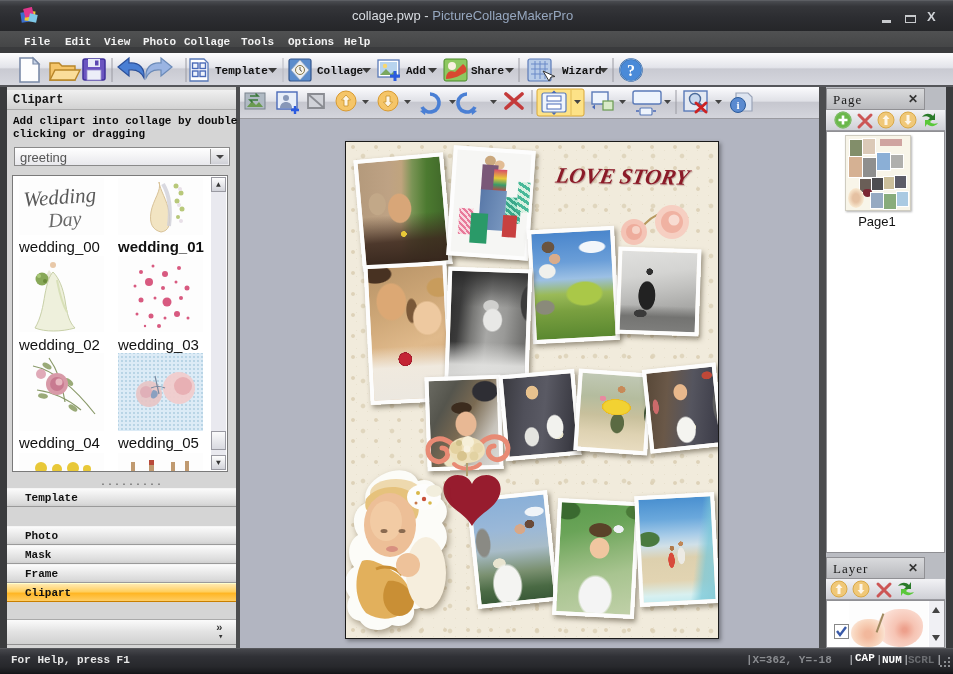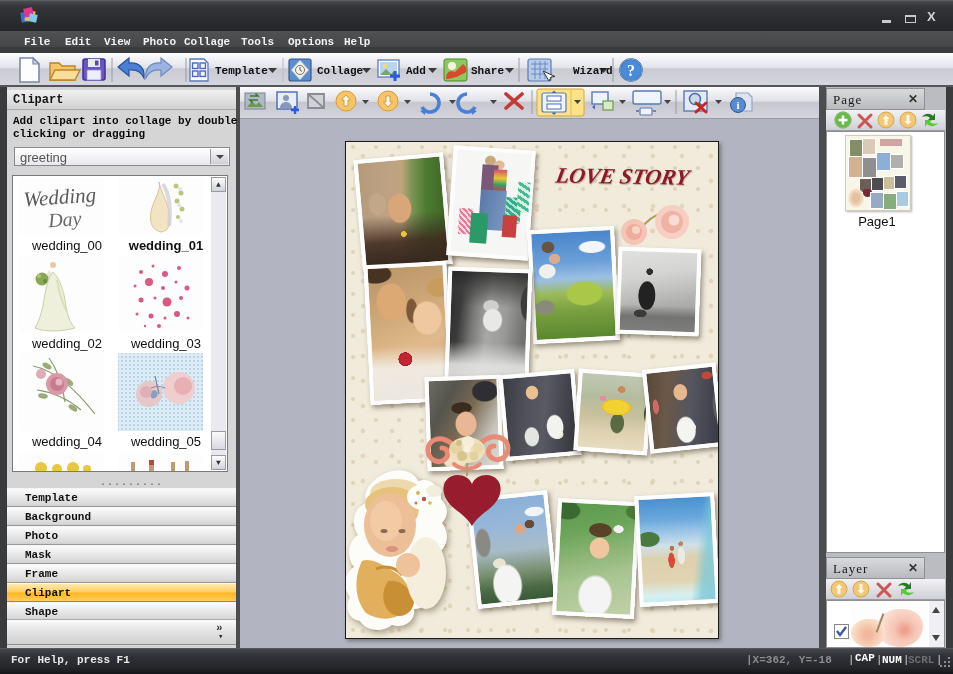--- a/index.html
+++ b/index.html
@@ -28,21 +28,21 @@
 #statusbar{left:0;top:648px;width:953px;height:26px;background:linear-gradient(#46474c 0%,#303136 30%,#27282c 70%,#1a1b1e 93%,#111215 100%);border-top:1px solid #55565a;box-sizing:border-box;color:#e8e8e8;font-size:11px;font-weight:bold;}
 
 #cliphdr{left:7px;top:90px;width:229px;height:20px;background:linear-gradient(#f0f0f0,#d2d2d2);border-bottom:1px solid #aaa;box-sizing:border-box;}
 .paneltext{font-size:12px;font-weight:bold;color:#151515;}
 #clipdesc{left:13px;top:115px;width:226px;font-size:11px;font-weight:bold;color:#0a0a0a;line-height:13px;}
 #dropdown{left:14px;top:147px;width:216px;height:19px;background:linear-gradient(#fff,#e8e8ec);border:1px solid #8a8a8a;box-sizing:border-box;}
 #dropdown .txt{position:absolute;left:5px;top:2px;font-family:"Liberation Sans",sans-serif;font-size:13px;color:#555;font-weight:normal;}
 #dropbtn{position:absolute;right:1px;top:1px;width:17px;height:15px;background:linear-gradient(#f8f8f8,#cfd0d6);border-left:1px solid #999;}
 #dropbtn:after{content:"";position:absolute;left:5px;top:6px;border-left:4px solid transparent;border-right:4px solid transparent;border-top:4px solid #444;}
 #thumblist{left:12px;top:175px;width:216px;height:297px;background:#fff;border:1px solid #7a7a7a;box-sizing:border-box;overflow:hidden;}
-.thumblabel{position:absolute;font-family:"Liberation Sans",sans-serif;font-size:13px;color:#111;width:96px;text-align:center;}
+.thumblabel{position:absolute;font-family:"Liberation Sans",sans-serif;font-size:15px;color:#111;width:96px;}
 #vscroll{position:absolute;right:1px;top:1px;width:15px;height:293px;background:#e9e9ef;}
 .scrollbtn{position:absolute;left:0;width:15px;height:15px;background:linear-gradient(#fdfdfd,#d2d3da);border:1px solid #9a9aa2;box-sizing:border-box;font-size:8px;text-align:center;line-height:13px;color:#333;}
 
 .stackbtn{left:7px;width:229px;height:19px;background:linear-gradient(#fbfbfb,#dadada 85%,#cfcfcf);border-top:1px solid #f5f5f5;border-bottom:1px solid #9a9a9a;box-sizing:border-box;}
 .stackbtn .t{position:absolute;left:18px;top:3px;font-size:11px;font-weight:bold;color:#111;}
 #btn-clipart{background:linear-gradient(#ffe9b0 0%,#ffcf5e 45%,#ffb624 55%,#ffcd62 100%);border-top:1px solid #ffc; border-bottom:1px solid #c87f00;}
 
 #tb2{left:240px;top:87px;width:579px;height:32px;background:linear-gradient(#fbfbfd 0%,#e0e1e7 45%,#c6c7cf 50%,#d4d5dc 100%);border-bottom:1px solid #9a9aa0;box-sizing:border-box;}
 #pagelabel{left:240px;top:119px;width:579px;height:20px;background:#d5d3cb;border-bottom:1px solid #b0aea6;box-sizing:border-box;font-size:10px;color:#111;font-weight:bold;text-align:center;}
 #pagelabel span{position:relative;top:3px;}
@@ -66,20 +66,21 @@
 <body>
 <div id="win">
 
   <div id="titlebar" class="abs"></div>
   <svg class="abs" style="left:20px;top:7px" width="18" height="18" viewBox="0 0 18 18">
     <rect x="1" y="5" width="10" height="10" fill="#3a6ecd" transform="rotate(-8 6 10)"></rect>
     <rect x="5" y="4" width="10" height="10" fill="#f0c832" transform="rotate(6 10 9)"></rect>
     <rect x="4" y="1" width="9" height="9" fill="#e0368c" transform="rotate(-14 8 5)"></rect>
     <rect x="9" y="7" width="8" height="8" fill="#7ec8e8" transform="rotate(12 13 11)"></rect>
   </svg>
+  <div id="title" class="abs">collage.pwp - <span class="blue">PictureCollageMakerPro</span></div>
   <div class="abs" style="left:882px;top:20px;width:9px;height:3px;background:#c8cacd;"></div>
   <div class="abs" style="left:905px;top:15px;width:11px;height:8px;border:1px solid #c8cacd;border-top-width:2px;box-sizing:border-box;"></div>
   <div class="abs" style="left:927px;top:9px;font-family:'Liberation Sans',sans-serif;font-size:13px;font-weight:bold;color:#cfd2d6;">X</div>
 
   <div id="menubar" class="abs">
     <span style="left:24px">File</span>
       <span style="left:65px">Edit</span>
       <span style="left:104px">View</span>
     <span style="left:143px">Photo</span>
       <span style="left:184px">Collage</span>
@@ -150,21 +151,21 @@
 
     <circle cx="631" cy="17" r="11" fill="#4a8ad8" stroke="#2a5a9a" stroke-width="1.5"></circle>
     <circle cx="631" cy="17" r="11" fill="none" stroke="#9ac4f0" stroke-width="1" opacity="0.7"></circle>
     <text x="631" y="23" font-family="Liberation Serif,serif" font-size="16" font-weight="bold" fill="#fff" text-anchor="middle">?</text>
   </svg>
   <div class="tbtext" style="left:215px;">Template</div>
     <div class="tbarrow" style="left:268px;"></div>
   <div class="tbtext" style="left:317px;">Collage</div>
   <div class="tbtext" style="left:406px;">Add</div>
   <div class="tbtext" style="left:471px;">Share</div>
-  <div class="tbtext" style="left:549px;padding-left:24px;">Wizard</div>
+  <div class="tbtext" style="left:538px;padding-left:24px;">Wizard</div>
 
   <div id="leftborder" class="abs"></div>
   <div id="leftpanel" class="abs"></div>
   <div id="lsplit" class="abs"></div>
   <div id="canvaszone" class="abs"></div>
   <div id="tb2" class="abs"></div>
   <svg class="abs" style="left:240px;top:87px" width="585" height="32" viewBox="0 0 585 32">
 
     <rect x="5" y="6" width="20" height="16" fill="#b0bac4" stroke="#7a848e" stroke-width="1"></rect>
     <path d="M7 20 l5 -6 l4 4 l3 -3 l4 5 z" fill="#6a9a50"></path>
@@ -518,37 +519,31 @@
     <div id="vscroll">
       <div class="scrollbtn" style="top:0;">▲</div>
       <div class="scrollbtn" style="bottom:0;">▼</div>
       <div style="position:absolute;left:0;top:254px;width:15px;height:19px;background:linear-gradient(#fafafa,#d8d9e0);border:1px solid #9a9aa2;box-sizing:border-box;"></div>
     </div>
   </div>
 
   <div class="abs stackbtn" style="top:488px">
       <span class="t">Template</span>
     </div>
-  <div class="abs stackbtn" style="top:507px">
-      <span class="t">Background</span>
-    </div>
   <div class="abs stackbtn" style="top:526px">
       <span class="t">Photo</span>
     </div>
   <div class="abs stackbtn" style="top:564px">
       <span class="t">Frame</span>
     </div>
   <div class="abs stackbtn" style="top:545px">
       <span class="t">Mask</span>
     </div>
   <div class="abs stackbtn" id="btn-clipart" style="top:583px">
       <span class="t">Clipart</span>
-    </div>
-  <div class="abs stackbtn" style="top:602px">
-      <span class="t">Shape</span>
     </div>
   <div class="abs" style="left:100px;top:477px;width:80px;height:6px;color:#555;font-size:10px;letter-spacing:1px;">.........</div>
   <div class="abs" style="left:7px;top:619px;width:229px;height:26px;background:linear-gradient(#fbfbfb,#e2e2e2 50%,#d0d0d0 100%);border-top:1px solid #aaa;border-bottom:1px solid #909090;box-sizing:border-box;"></div>
   <div class="abs" style="left:216px;top:622px;font-size:11px;color:#333;font-weight:bold;">»</div>
   <div class="abs" style="left:218px;top:631px;font-size:9px;color:#333;">▾</div>
 
   <div class="rpanelhdr abs" style="top:88px">
       <span class="t">Page</span>
       <span class="x">✕</span>
     </div>

